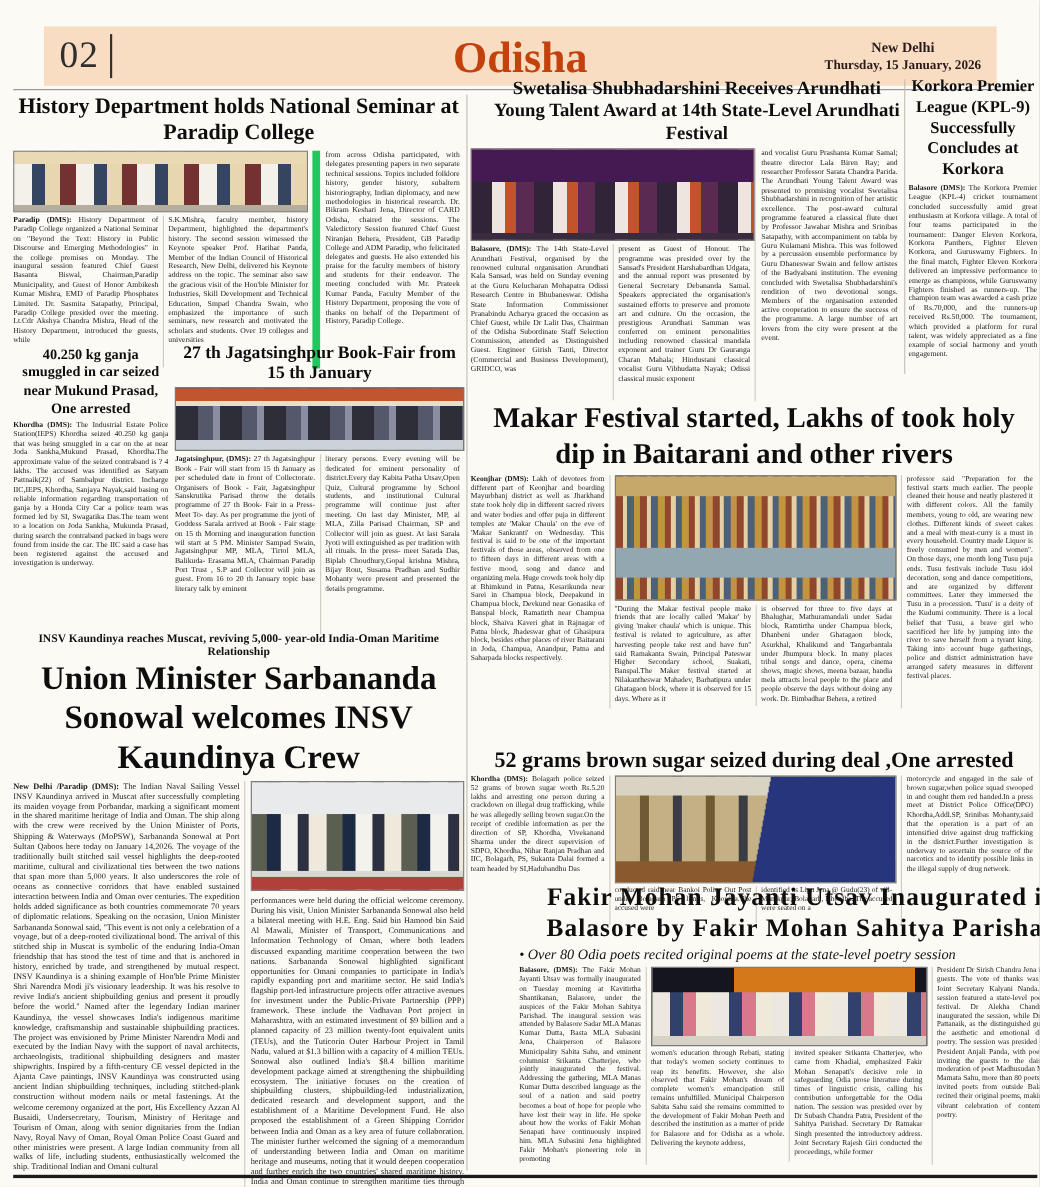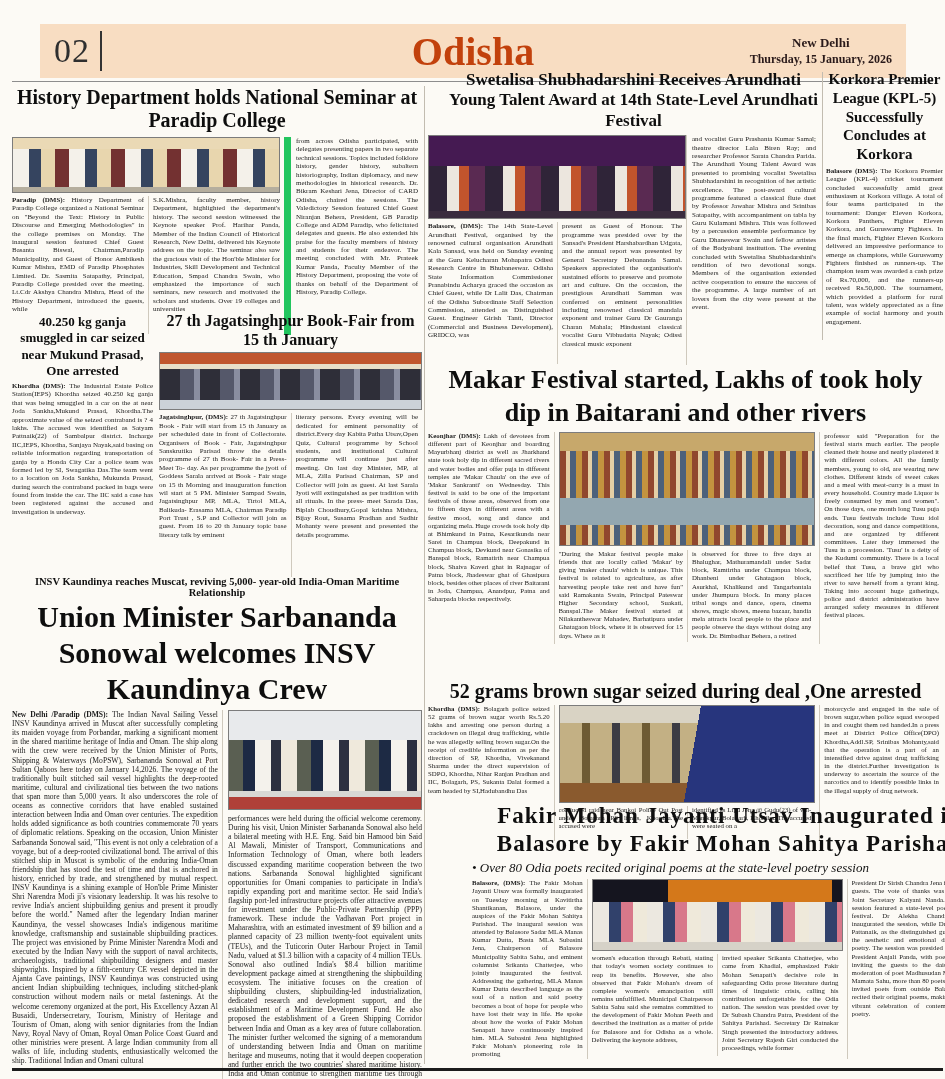--- a/index.html
+++ b/index.html
@@ -209,21 +209,21 @@
           </div>
         </div>
       </div>
       <div class="c3 col">
         <p class="body-t" style="height:100%;">and vocalist Guru Prashanta Kumar Samal; theatre director Lala Biren Ray; and researcher Professor Sarata Chandra Parida. The Arundhati Young Talent Award was presented to promising vocalist Swetalisa Shubhadarshini in recognition of her artistic excellence. The post-award cultural programme featured a classical flute duet by Professor Jawahar Mishra and Srinibas Satapathy, with accompaniment on tabla by Guru Kulamani Mishra. This was followed by a percussion ensemble performance by Guru Dhaneswar Swain and fellow artistes of the Badyabani institution. The evening concluded with Swetalisa Shubhadarshini's rendition of two devotional songs. Members of the organisation extended active cooperation to ensure the success of the programme. A large number of art lovers from the city were present at the event.</p>
       </div>
     </div>
   </div>
 
   <div class="article" id="a-korkora">
-    <p class="hl">Korkora Premier League (KPL-5) Successfully Concludes at Korkora</p>
+    <p class="hl">Korkora Premier League (KPL-9) Successfully Concludes at Korkora</p>
     <p class="body-t"><b class="dl">Balasore (DMS): </b><span>The Korkora Premier League (KPL-4) cricket tournament concluded successfully amid great enthusiasm at Korkora village. A total of four teams participated in the tournament: Danger Eleven Korkora, Korkora Panthers, Fighter Eleven Korkora, and Guruswamy Fighters. In the final match, Fighter Eleven Korkora delivered an impressive performance to emerge as champions, while Guruswamy Fighters finished as runners-up. The champion team was awarded a cash prize of Rs.70,000, and the runners-up received Rs.50,000. The tournament, which provided a platform for rural talent, was widely appreciated as a fine example of social harmony and youth engagement.</span></p>
   </div>
 
   <div class="article" id="a-makar">
     <p class="hl">Makar Festival started,  Lakhs of took holy dip in Baitarani and other rivers</p>
     <div class="cols">
       <div class="c1 col">
         <p class="body-t" style="height:100%;font-size:6.8px;"><b class="dl">Keonjhar (DMS): </b><span>Lakh of devotees from different part of Keonjhar and boarding Mayurbhanj district as well as Jharkhand state took holy dip in different sacred rivers and water bodies and offer puja in different temples ate 'Makar Chaula' on the eve of 'Makar Sankranti' on Wednesday. This festival is said to be one of the important festivals of those areas, observed from one to fifteen days in different areas with a festive mood, song and dance and organizing mela. Huge crowds took holy dip at Bhimkund in Patna, Kesarikunda near Sarei in Champua block, Deepakund in Champua block, Devkund near Gonasika of Banspal block, Ramatirth near Champua block, Shaiva Kaveri ghat in Rajnagar of Patna block, Jhadeswar ghat of Ghasipura block, besides other places of river Baitarani in Joda, Champua, Anandpur, Patna and Saharpada blocks respectively.</span></p>
       </div>
       <div class="mid">

